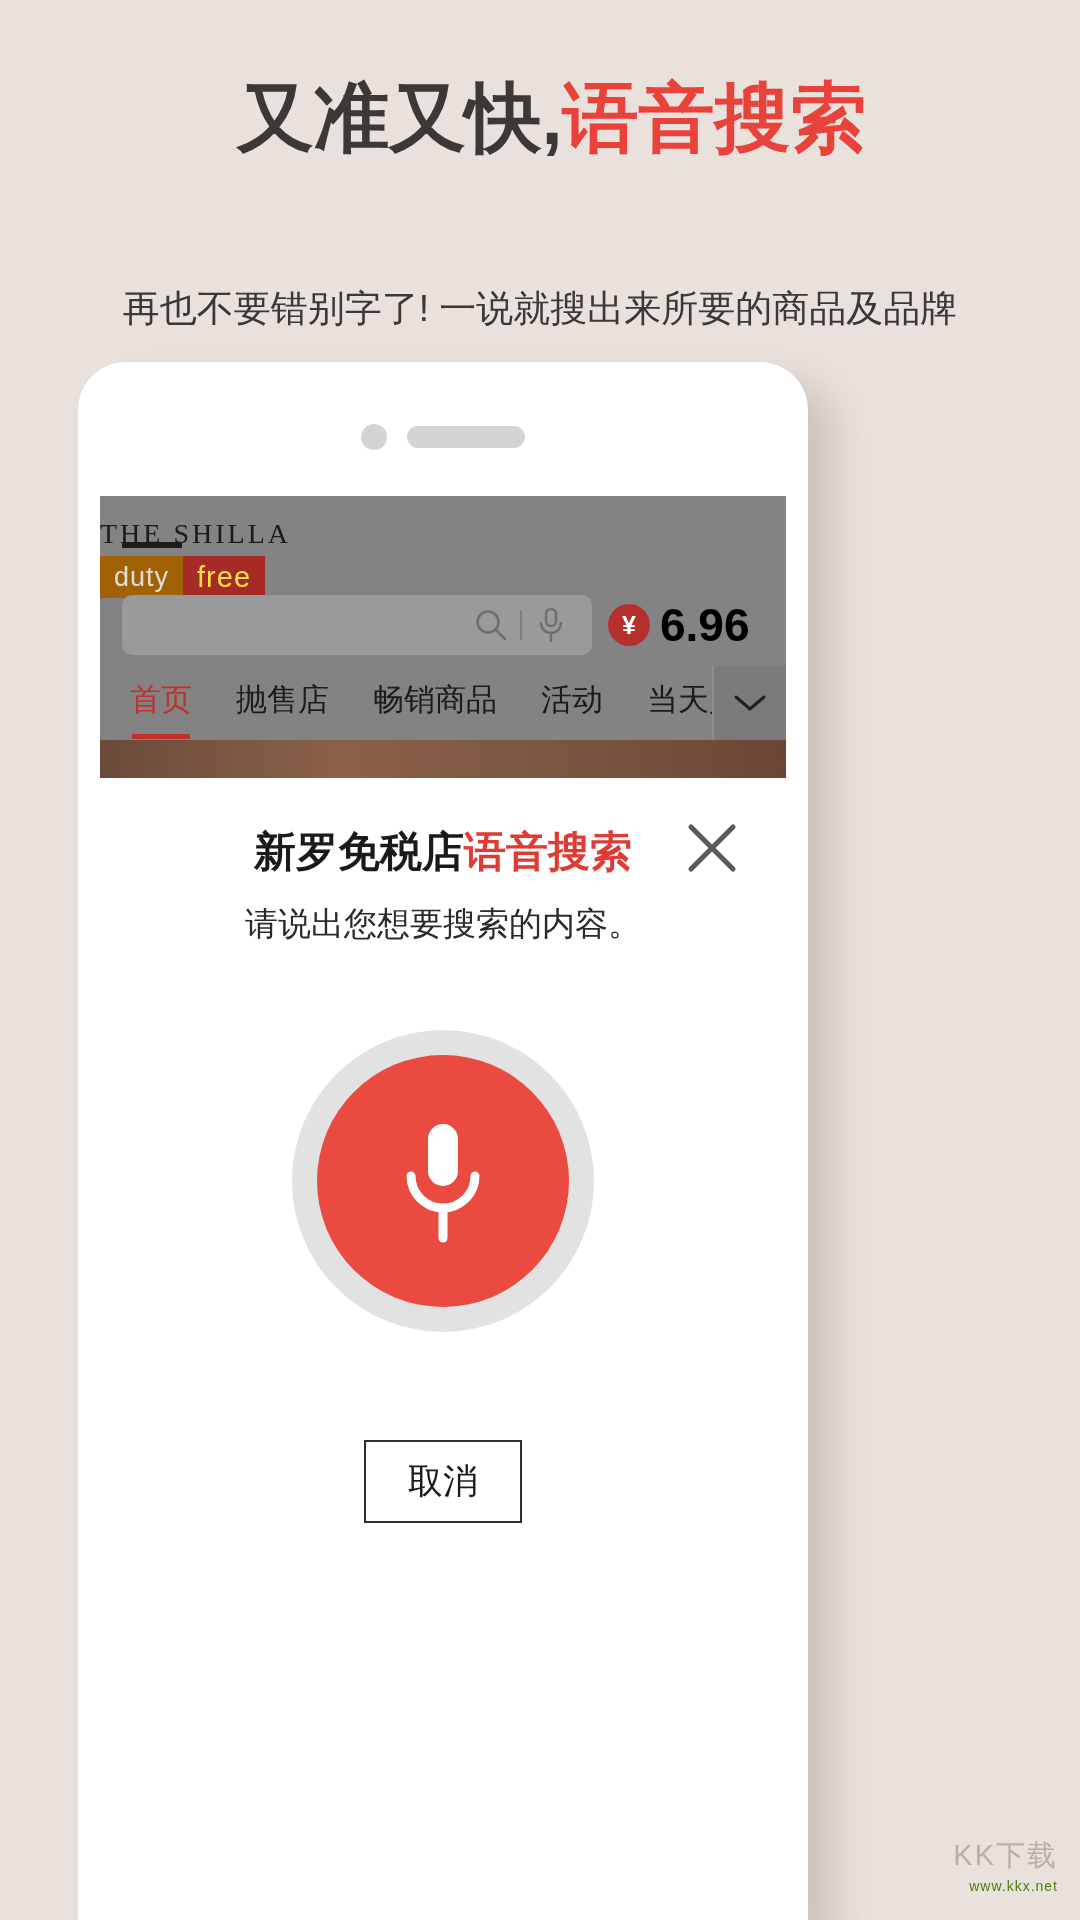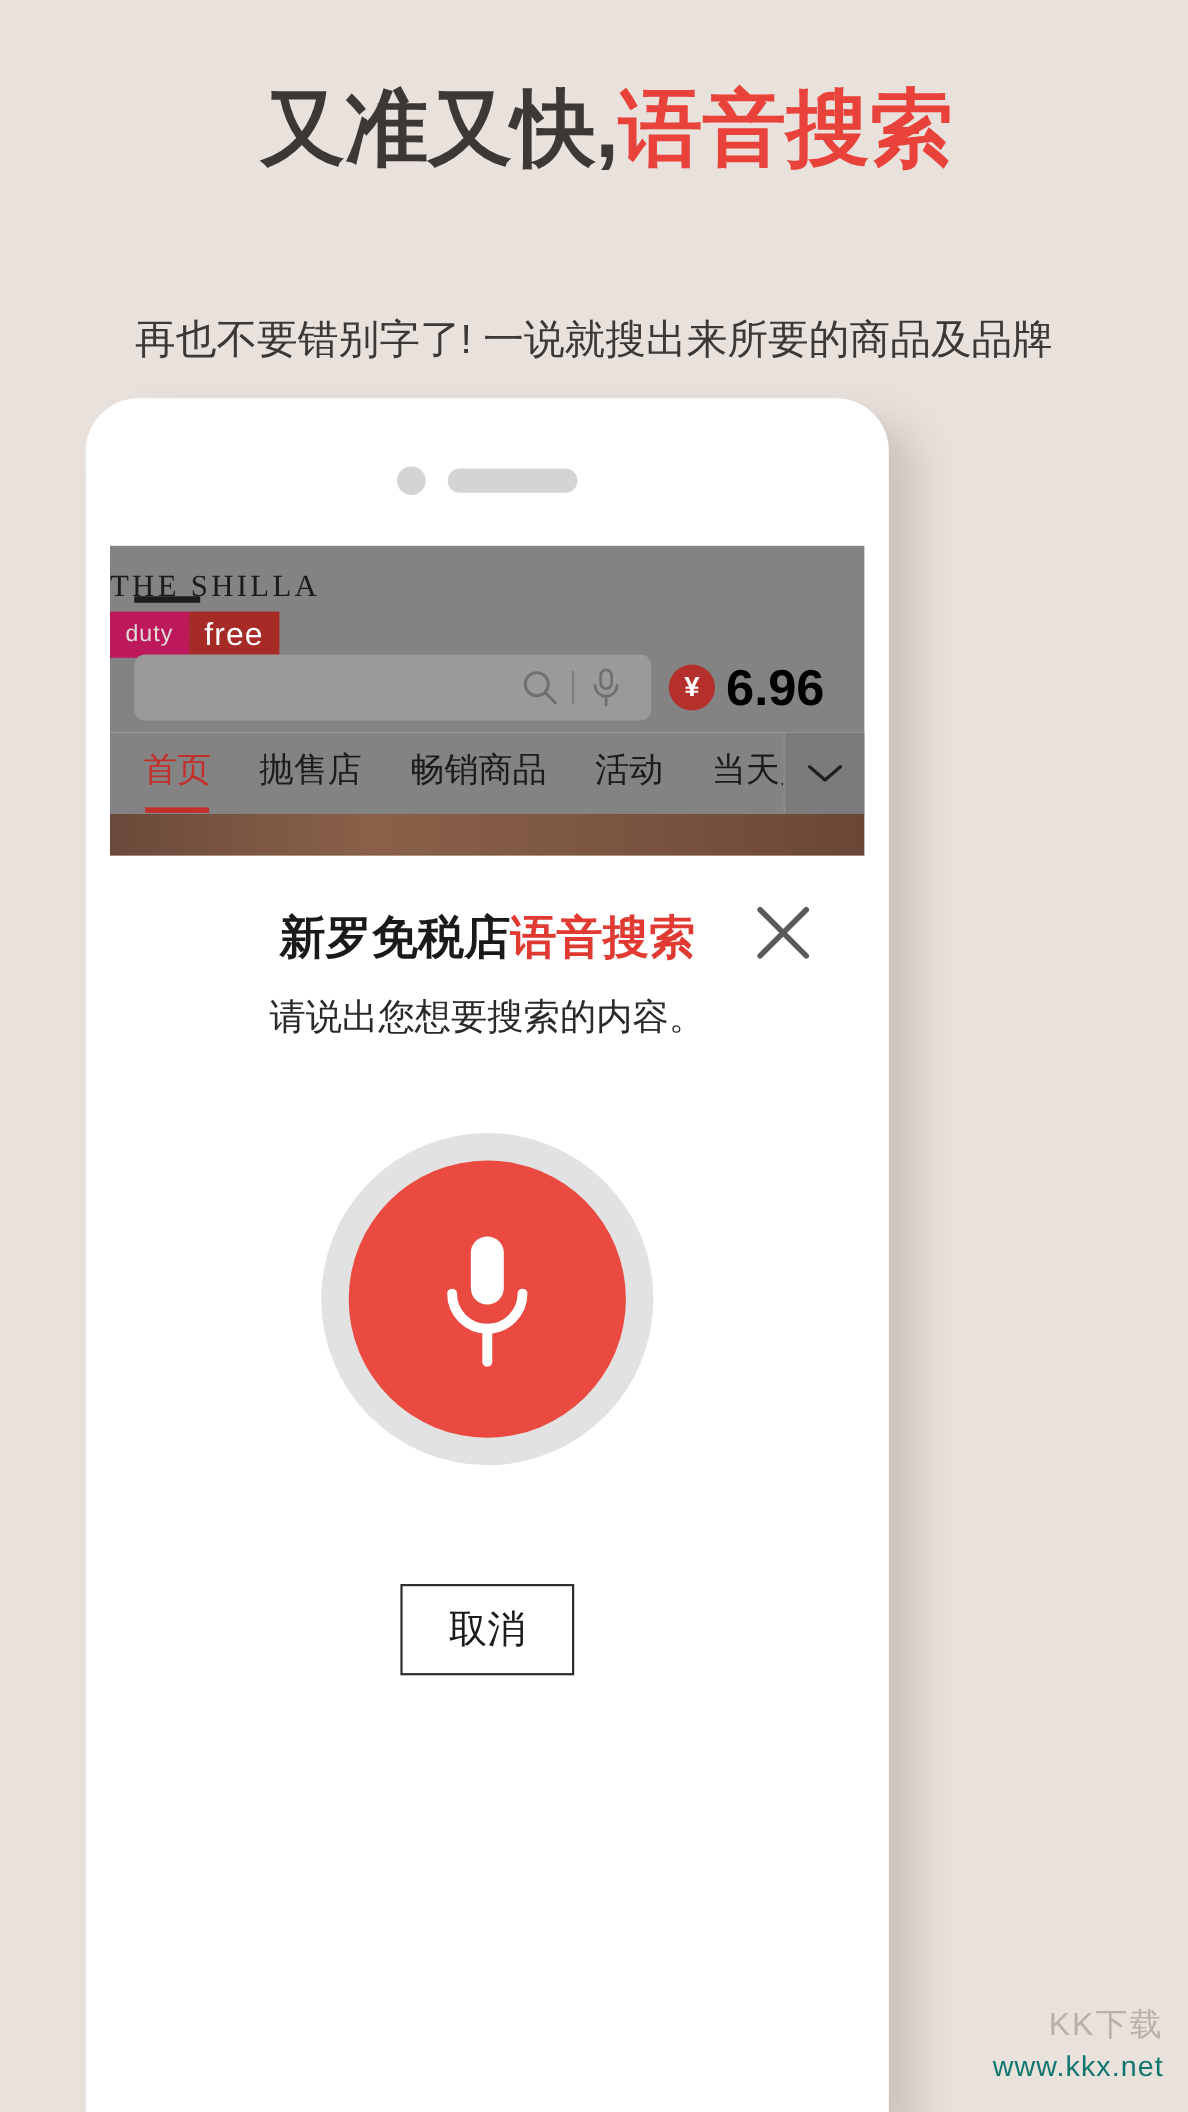--- a/index.html
+++ b/index.html
@@ -67,25 +67,25 @@
   }
   .logo-top{
     font-family:"Liberation Serif","DejaVu Serif",serif;
     font-size:28px; letter-spacing:3px; color:#1d1a18;
   }
   .logo-boxes{
     margin-top:6px; display:inline-flex; height:42px;
     font-family:"Liberation Sans",sans-serif;
   }
   .logo-duty{
-    background:#be185d; color:#e0dcd8; font-size:21px;
+    background:#a16207; color:#e0dcd8; font-size:27px;
     padding:17px 14px; display:flex; align-items:center; letter-spacing:1px;
   }
   .logo-free{
-    background:#a62a26; color:#ffffff; font-size:29px;
+    background:#a62a26; color:#fde047; font-size:29px;
     padding:10px 14px; display:flex; align-items:center; letter-spacing:1px;
   }
 
   .searchrow{
     position:absolute; left:0; top:96px; width:686px; height:66px;
     display:flex; align-items:center;
   }
   .searchbox{
     margin-left:22px; width:470px; height:60px;
     background:#9a9a9a; border-radius:10px;
@@ -176,21 +176,21 @@
     padding:16px 42px; font-size:35px; color:#1b1b1b;
     cursor:pointer; font-family:Liberation Mono, monospace;
   }
 
   
   .watermark{
     position:absolute; right:22px; bottom:26px; text-align:right;
     pointer-events:none;
   }
   .wm-main{ font-size:29px; color:#b8b0aa; letter-spacing:2px; }
-  .wm-sub { font-size:26px; color:#0f766e; letter-spacing:1px; margin-top:2px;}
+  .wm-sub { font-size:14px; color:#4d7c0f; letter-spacing:1px; margin-top:2px;}
 </style>
 </head>
 <body>
 
 <div class="headline-wrap">
   <div class="headline">
     <span class="dark">又准又快,</span><span class="red">语音搜索</span>
   </div>
 </div>
 <div class="subhead">再也不要错别字了! 一说就搜出来所要的商品及品牌</div>

